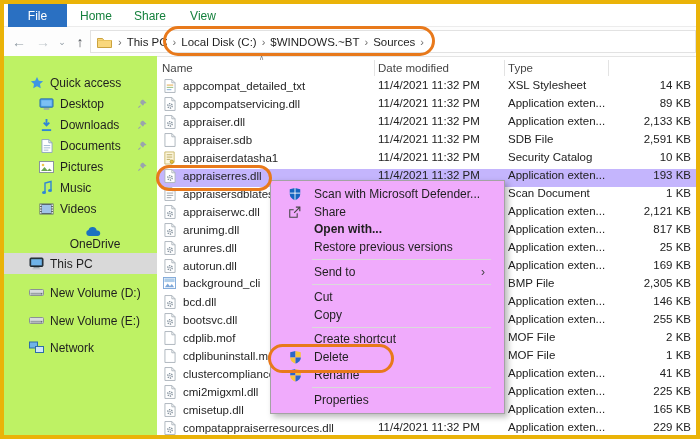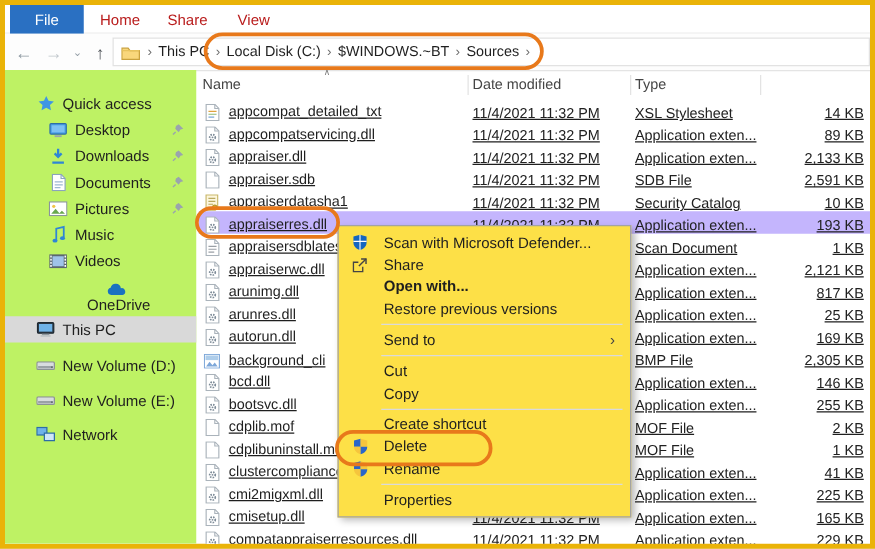--- a/index.html
+++ b/index.html
@@ -4,21 +4,21 @@
 <style>
   * { margin:0; padding:0; box-sizing:border-box; }
   body { font-family:"Liberation Sans", sans-serif; background:#888; }
   .window {
     position:relative; width:700px; height:439px; background:#fff;
     border:4px solid #eab308; overflow:hidden;
     font-family:"Liberation Sans", sans-serif; color:#1f1f1f;
   }
   
   .tabs-row { position:absolute; left:0; top:0; right:0; height:23px; background:#fff; border-bottom:1px solid #ececec; }
-  .tab { position:absolute; top:0; height:23px; display:flex; align-items:center; justify-content:center; font-size:12px; color:#b91c1c; cursor:default; }
+  .tab { position:absolute; top:0; height:23px; display:flex; align-items:center; justify-content:center; font-size:12px; color:#15803d; cursor:default; }
   .tab:nth-child(1) { left:4px; width:59px; background:#2a70c2; color:#fff; }
   .tab:nth-child(2) { left:68px;  width:48px; }
   .tab:nth-child(3) { left:120px; width:52px; }
   .tab:nth-child(4) { left:176px; width:46px; }
   
   .address-row { position:absolute; left:0; top:23px; right:0; height:30px; background:#fdfdfd; border-bottom:1px solid #e4e4e4; }
   .nav-btn { position:absolute; top:0; height:29px; display:flex; align-items:center; justify-content:center; font-size:14px; }
   .nav-back    { left:4px;  width:22px; color:#8f9aa3; }
   .nav-forward { left:28px; width:22px; color:#c3c9ce; }
   .nav-drop    { left:50px; width:16px; color:#8f9aa3; font-size:9px; }
@@ -44,30 +44,30 @@
   
   .filelist { position:absolute; left:155px; top:52px; right:0; bottom:0; font-size:11.5px; }
   .fl-header { display:flex; height:23px; align-items:center; color:#454545; position:relative; }
   .fl-header .hc { height:16px; display:flex; align-items:center; border-right:1px solid #e3e3e3; }
   .hc-name { width:216px; padding-left:3px; }
   .hc-date { width:130px; padding-left:3px; }
   .hc-type { width:104px; padding-left:3px; }
   .hc-size { flex:1; padding-left:5px; }
   .sort-caret { position:absolute; left:100px; top:-2px; font-size:7px; color:#777; }
   .rows { position:absolute; top:23px; left:0; right:0; bottom:0; }
-  .frow { display:flex; height:18px; align-items:flex-end; white-space:nowrap;text-decoration:underline; }
+  .frow { display:flex; height:18px; align-items:flex-start; white-space:nowrap; }
   .frow.selected { background:#c4b5fd; }
   .cell-name { width:216px; display:flex; align-items:center; padding-left:3px; overflow:hidden; }
   .cell-name .ficon { width:15px; display:flex; align-items:center; justify-content:center; }
   .cell-name .fname { margin-left:6px; }
   .cell-date { width:130px; padding-left:3px; color:#212121; }
   .cell-type { width:104px; padding-left:3px; overflow:hidden; color:#212121; }
   .cell-size { flex:1; text-align:right; padding-right:5px; color:#212121; }
   
-  .context-menu { position:absolute; left:266px; top:176px; width:235px; background:#fde047; border:1px solid #a3a3a3; box-shadow:3px 3px 6px rgba(0,0,0,.28); padding:4px 4px; z-index:5; font-size:12px; }
+  .context-menu { position:absolute; left:266px; top:176px; width:235px; background:#f0abfc; border:1px solid #a3a3a3; box-shadow:3px 3px 6px rgba(0,0,0,.28); padding:4px 11px; z-index:5; font-size:12px; }
   .menu-item { height:17.8px; display:flex; align-items:center; padding:0 8px 0 5px; cursor:default; }
   .mi-icon { width:16px; display:flex; align-items:center; justify-content:center; }
   .mi-label { margin-left:11px; }
   .mi-label.bold { font-weight:bold; }
   .mi-arrow { margin-left:auto; color:#454545; font-size:12px; }
   .menu-sep { height:1px; background:#dadada; margin:3px 2px 3px 30px; }
   
   .ann { position:absolute; border:3px solid #e8791b; pointer-events:none; z-index:9; background:transparent; }
   .ann-breadcrumb { left:159px; top:22px; width:272px; height:30px; border-radius:16px; }
   .ann-file { left:152px; top:161px; width:116px; height:26px; border-radius:13px; }

